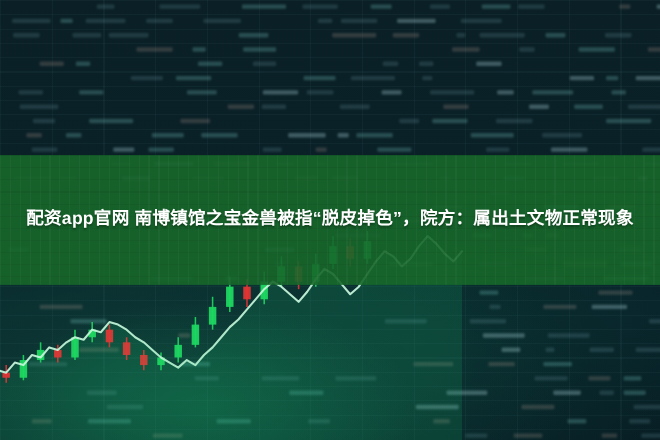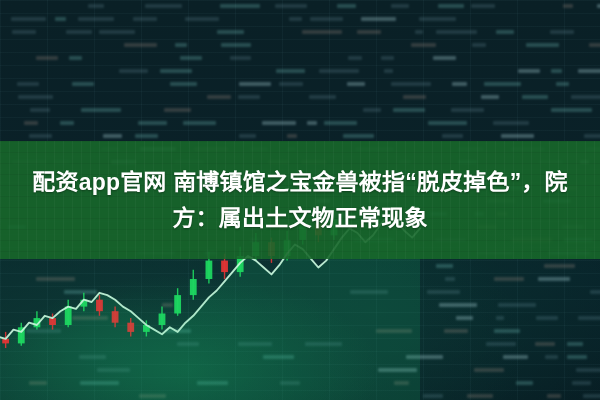--- a/index.html
+++ b/index.html
@@ -122,21 +122,21 @@
         rgba(0,0,0,0) 11px
       );
     pointer-events: none;
   }
 
   .headline {
     position: relative;
     z-index: 2;
     margin: 0;
     color: #ffffff;
-    font-size: 23px;
+    font-size: 16px;
     line-height: 36px;
     font-weight: bold;
     text-align: center;
     letter-spacing: 0.2px;
     max-width: 578px;
     text-shadow: 0 1px 2px rgba(0,0,0,.35);
   }
 </style>
 </head>
 <body>

